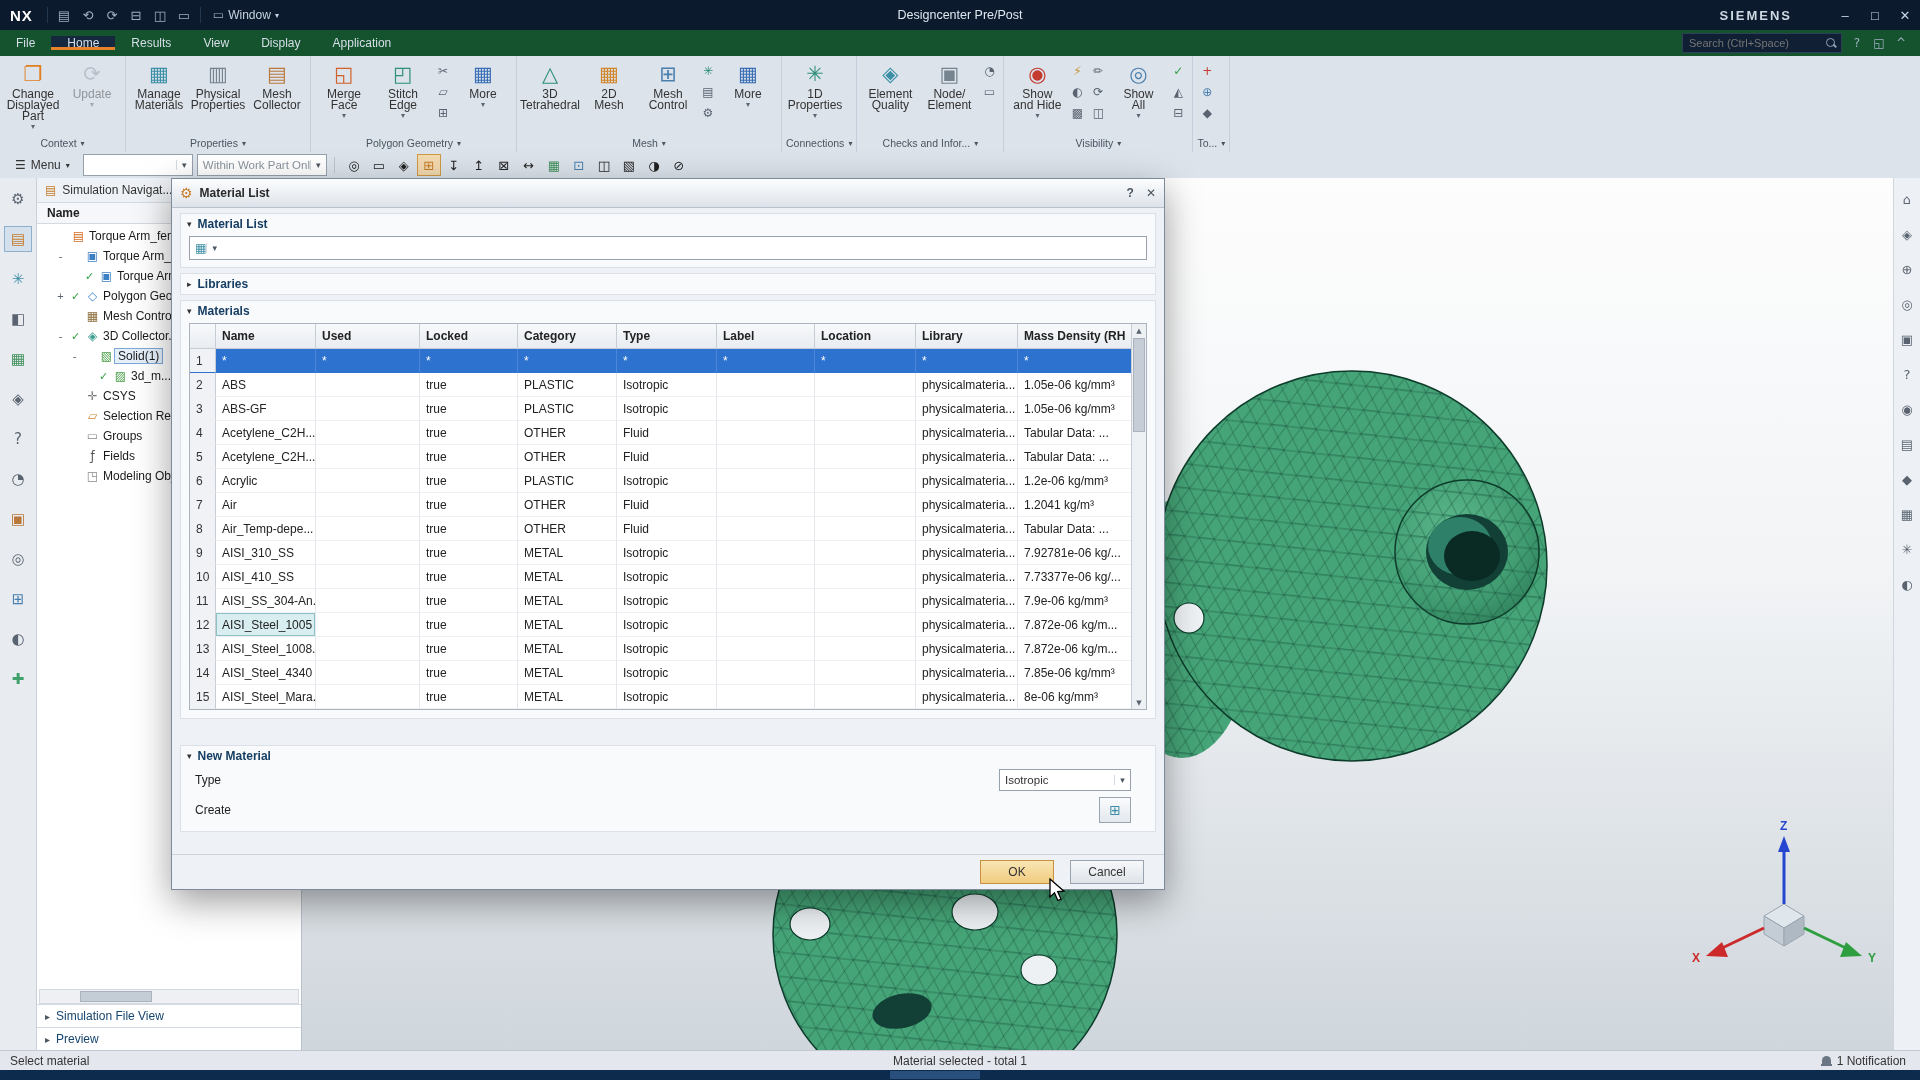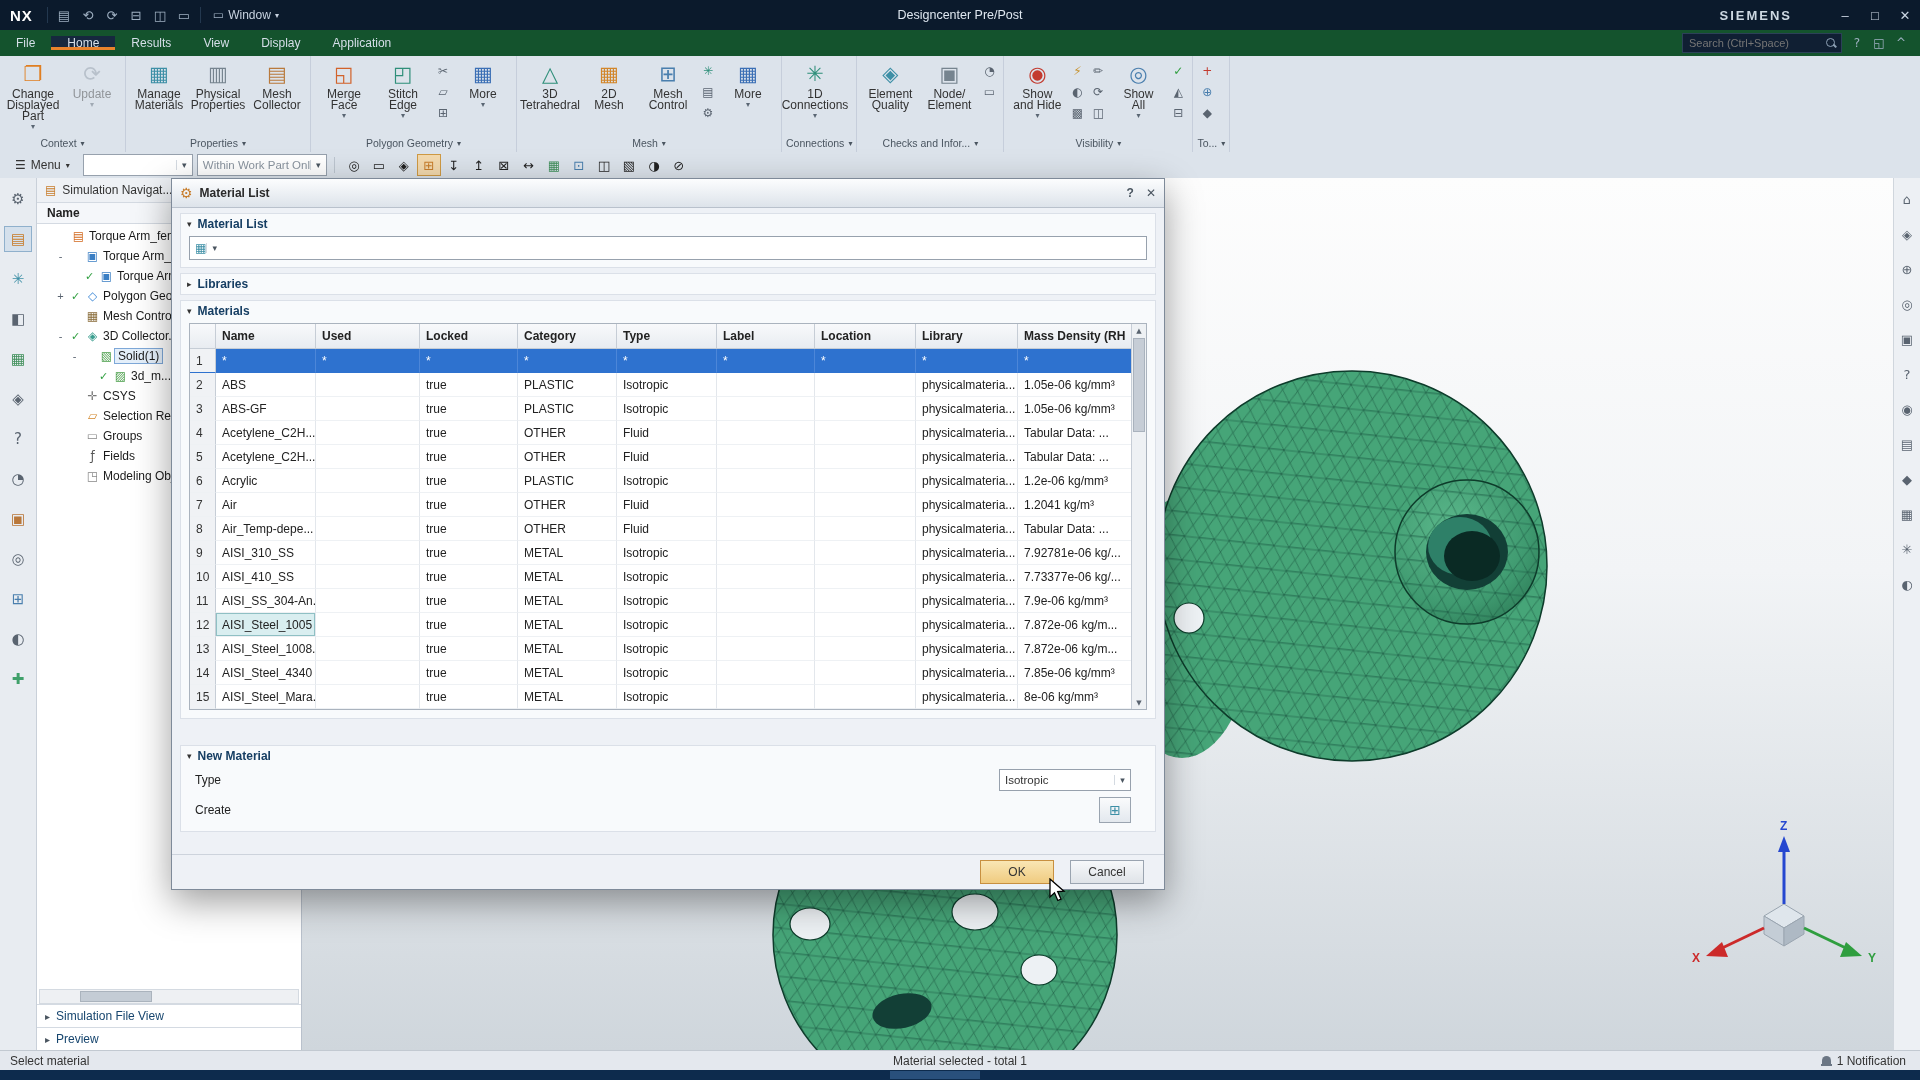--- a/index.html
+++ b/index.html
@@ -321,21 +321,21 @@
     <div class="rib-grouplabel">
       <span class="rg-text">Mesh</span>
           <span class="rg-arrow">▾</span>
     </div>
   </div>
       <div class="rib-group">
     <div class="rib-items">
           <div class="rib-btn">
     <span class="rib-icon" style="color: rgb(47, 143, 122);">✳</span>
     <span class="rib-label">1D
-Connections</span>
+Properties</span>
   <span class="rib-arrow">▾</span>
           </div>
         </div>
     <div class="rib-grouplabel">
       <span class="rg-text">Connections</span>
           <span class="rg-arrow">▾</span>
     </div>
   </div>
       <div class="rib-group">
     <div class="rib-items">

